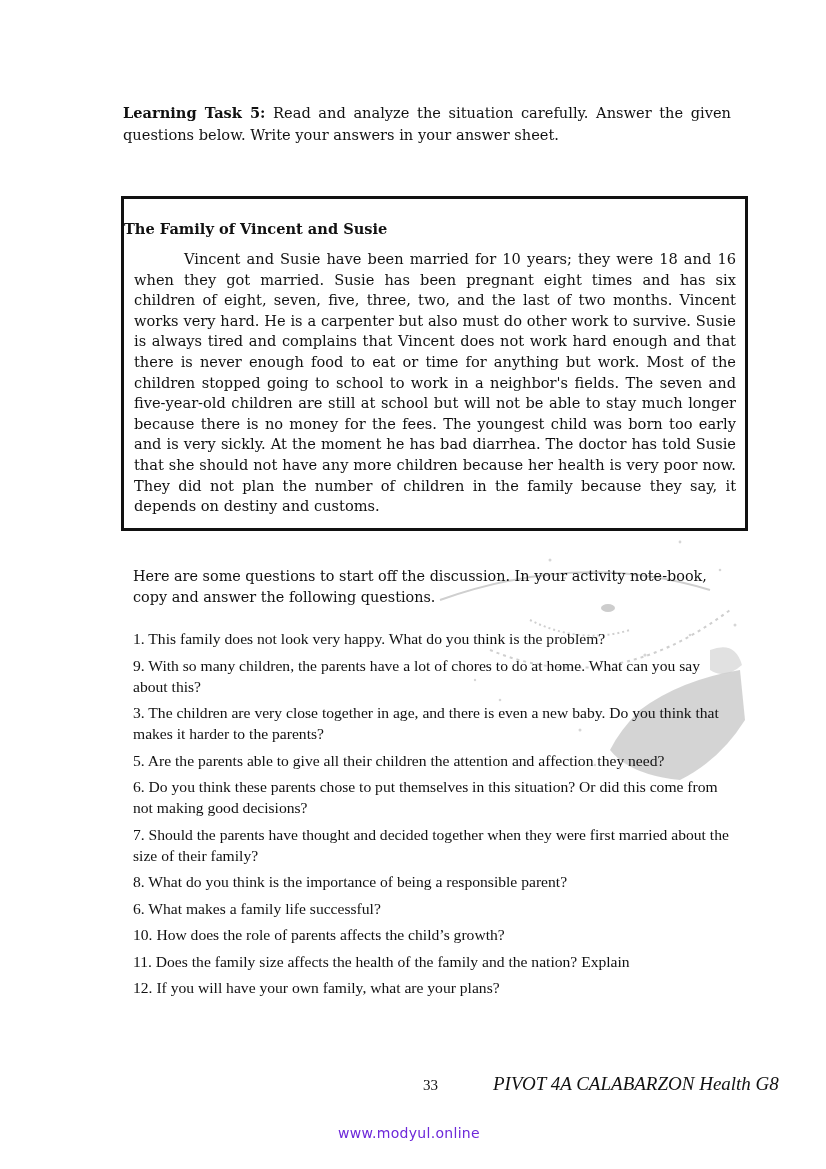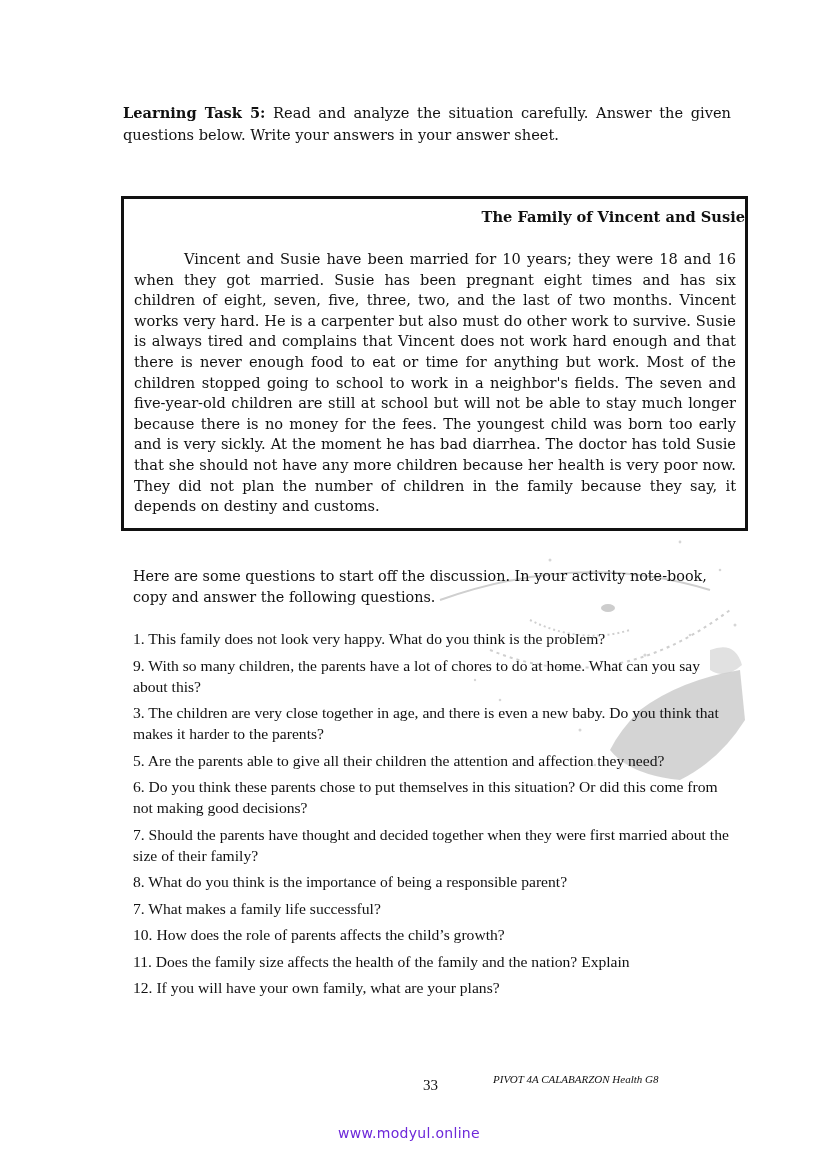--- a/index.html
+++ b/index.html
@@ -37,23 +37,23 @@
       left: 121px;
       top: 196px;
       width: 621px;
       height: 329px;
       border: 3px solid #111111;
       box-sizing: content-box;
     }
     .story-title {
       position: absolute;
       left: 0;
-      top: 8px;
+      top: 20px;
       width: 100%;
-      text-align: right;
+      text-align: left;
       font-weight: bold;
       font-size: 14.6px;
       line-height: 20px;
     }
     .story-body {
       position: absolute;
       left: 10px;
       top: 50px;
       width: 602px;
       font-size: 14.6px;
@@ -101,21 +101,21 @@
       top: 1077px;
       font-family: Liberation Serif, serif;
       font-size: 15px;
     }
     .footer-title {
       position: absolute;
       left: 493px;
       top: 1073px;
       font-family: "Liberation Serif", "DejaVu Serif", serif;
       font-style: italic;
-      font-size: 11px;
+      font-size: 19px;
     }
     .site {
       position: absolute;
       left: 338px;
       top: 1125px;
       font-family: "DejaVu Sans", "Liberation Sans", sans-serif;
       font-size: 14px;
       color: #6d28d9;
       letter-spacing: 0.3px;
     }
@@ -162,21 +162,21 @@
   <div class="discussion-heading">Here are some questions to start off the discussion. In your activity note-book, copy and answer the following questions.</div>
 
   <ol class="questions">
     <li>1. This family does not look very happy. What do you think is the problem?</li>
     <li>9. With so many children, the parents have a lot of chores to do at home. What can you say about this?</li>
     <li>3. The children are very close together in age, and there is even a new baby. Do you think that makes it harder to the parents?</li>
     <li>5. Are the parents able to give all their children the attention and affection they need?</li>
     <li>6. Do you think these parents chose to put themselves in this situation? Or did this come from not making good decisions?</li>
     <li>7. Should the parents have thought and decided together when they were first married about the size of their family?</li>
     <li>8. What do you think is the importance of being a responsible parent?</li>
-    <li>7. What makes a family life successful?</li>
+    <li>6. What makes a family life successful?</li>
     <li>10. How does the role of parents affects the child’s growth?</li>
     <li>11. Does the family size affects the health of the family and the nation? Explain</li>
     <li>12. If you will have your own family, what are your plans?</li>
   </ol>
 
   <div class="footer-page">33</div>
   <div class="footer-title">PIVOT 4A CALABARZON Health G8</div>
   <div class="site">www.modyul.online</div>
 
 </div>

